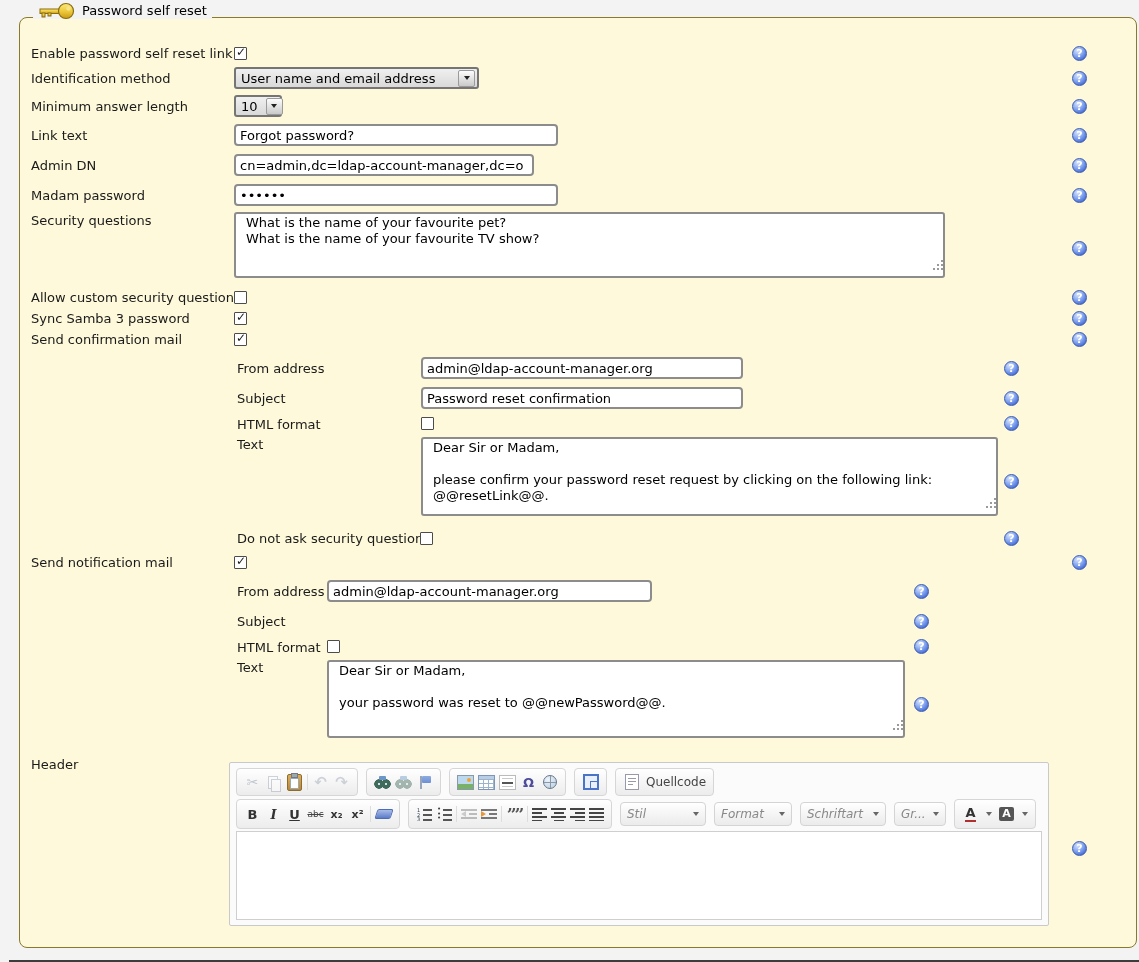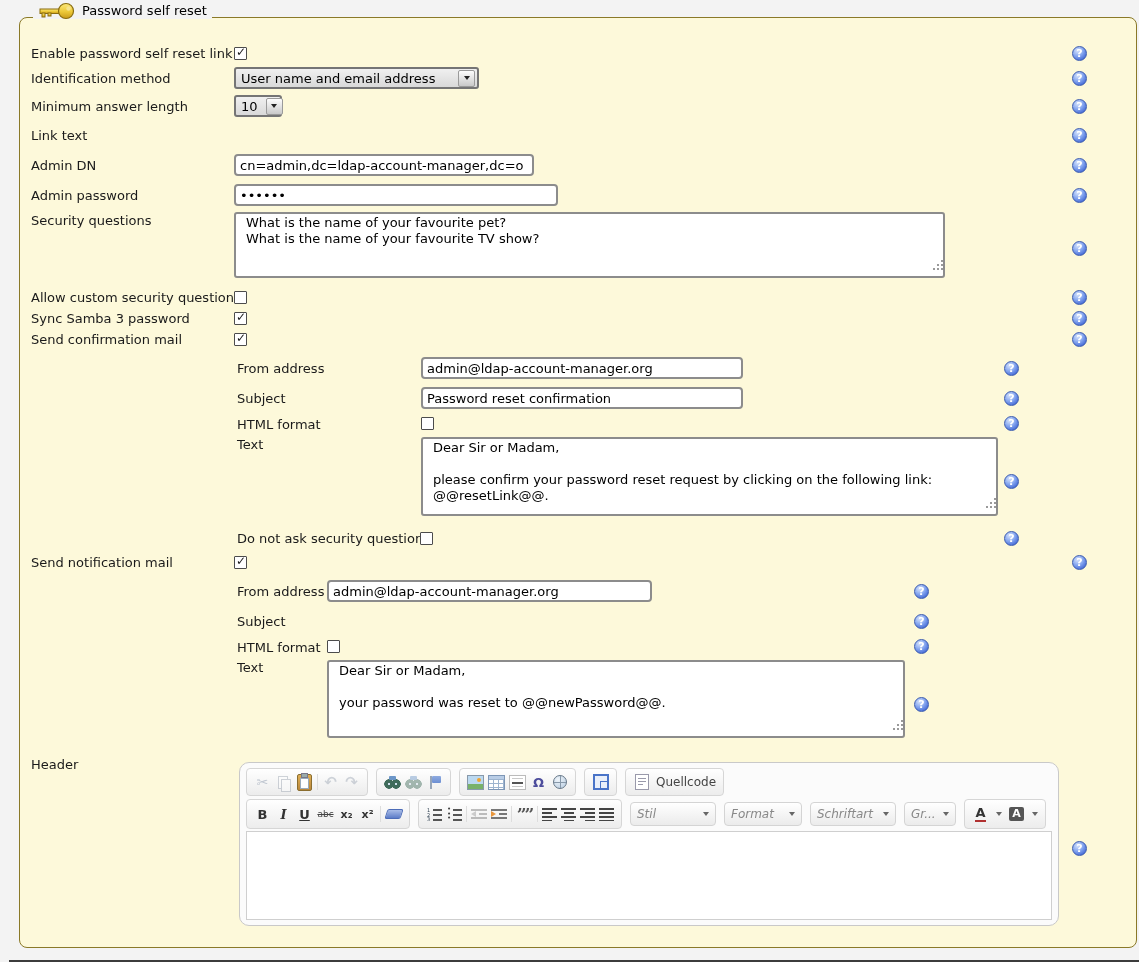--- a/index.html
+++ b/index.html
@@ -61,22 +61,22 @@
   .help{
     position:absolute;width:15px;height:15px;border-radius:50%;box-sizing:border-box;
     background:radial-gradient(circle at 35% 28%,#d7e4fc,#84a5ef 45%,#4a6fd8 78%,#3a5cc0);
     border:1px solid #3c5cb0;color:#fff;
     display:flex;align-items:center;justify-content:center;cursor:pointer;
   }
   .help::before{content:"?";font-size:11px;font-weight:bold;line-height:1;}
   .bottom-line{position:absolute;left:0;right:0;bottom:0;height:2px;background:#3c3c3c;}
   
   .editor{
-    position:absolute;left:230px;top:762px;width:820px;height:164px;box-sizing:border-box;
-    border:1px solid #c9c9c9;border-radius:10px;background:#fbfbfb;
+    position:absolute;left:220px;top:762px;width:820px;height:164px;box-sizing:border-box;
+    border:1px solid #c9c9c9;border-radius:2px;background:#fbfbfb;
   }
   .tb-row{position:absolute;left:6px;right:6px;display:flex;align-items:center;gap:8px;}
   .tb-row1{top:5px;height:28px;}
   .tb-row2{top:36px;height:30px;}
   .grp{
     display:inline-flex;align-items:center;gap:4px;padding:0 7px;height:26px;flex:none;
     border:1px solid #d6d6d6;border-radius:4px;background:linear-gradient(#ffffff,#ececec);
   }
   .sep{width:1px;height:16px;background:#ddd;flex:none;}
   .tb{width:17px;height:17px;display:inline-flex;align-items:center;justify-content:center;
@@ -224,27 +224,28 @@
   <span class="lbl" style="left:22px;top:99px">Minimum answer length</span>
   <span class="sel" style="left:225px;top:95px;width:48px">
     <span>10</span>
     <span class="btn">
         <i class="tri"></i>
       </span>
   </span>
   <span class="help" style="left:1063px;top:99px"></span>
 
   <span class="lbl" style="left:22px;top:128px">Link text</span>
+  <input class="inp" style="left: 225px; top: 124px; width: 324px;" value="Forgot password?">
   <span class="help" style="left:1063px;top:128px"></span>
 
   <span class="lbl" style="left:22px;top:158px">Admin DN</span>
   <input class="inp" style="left: 225px; top: 154px; width: 300px;" value="cn=admin,dc=ldap-account-manager,dc=o">
   <span class="help" style="left:1063px;top:158px"></span>
 
-  <span class="lbl" style="left:22px;top:188px">Admin password</span>
+  <span class="lbl" style="left:22px;top:188px">Madam password</span>
   <input class="inp" style="left: 225px; top: 184px; width: 324px;" value="••••••">
   <span class="help" style="left:1063px;top:188px"></span>
 
   <span class="lbl" style="left:22px;top:213px">Security questions</span>
   <textarea class="ta" style="left: 225px; top: 212px; width: 711px; height: 66px;">What is the name of your favourite pet?
 What is the name of your favourite TV show?</textarea>
   <span class="grip" style="left:924px;top:268px"></span>
   <span class="help" style="left:1063px;top:241px"></span>
 
   <span class="lbl" style="left:22px;top:290px">Allow custom security questions</span>

